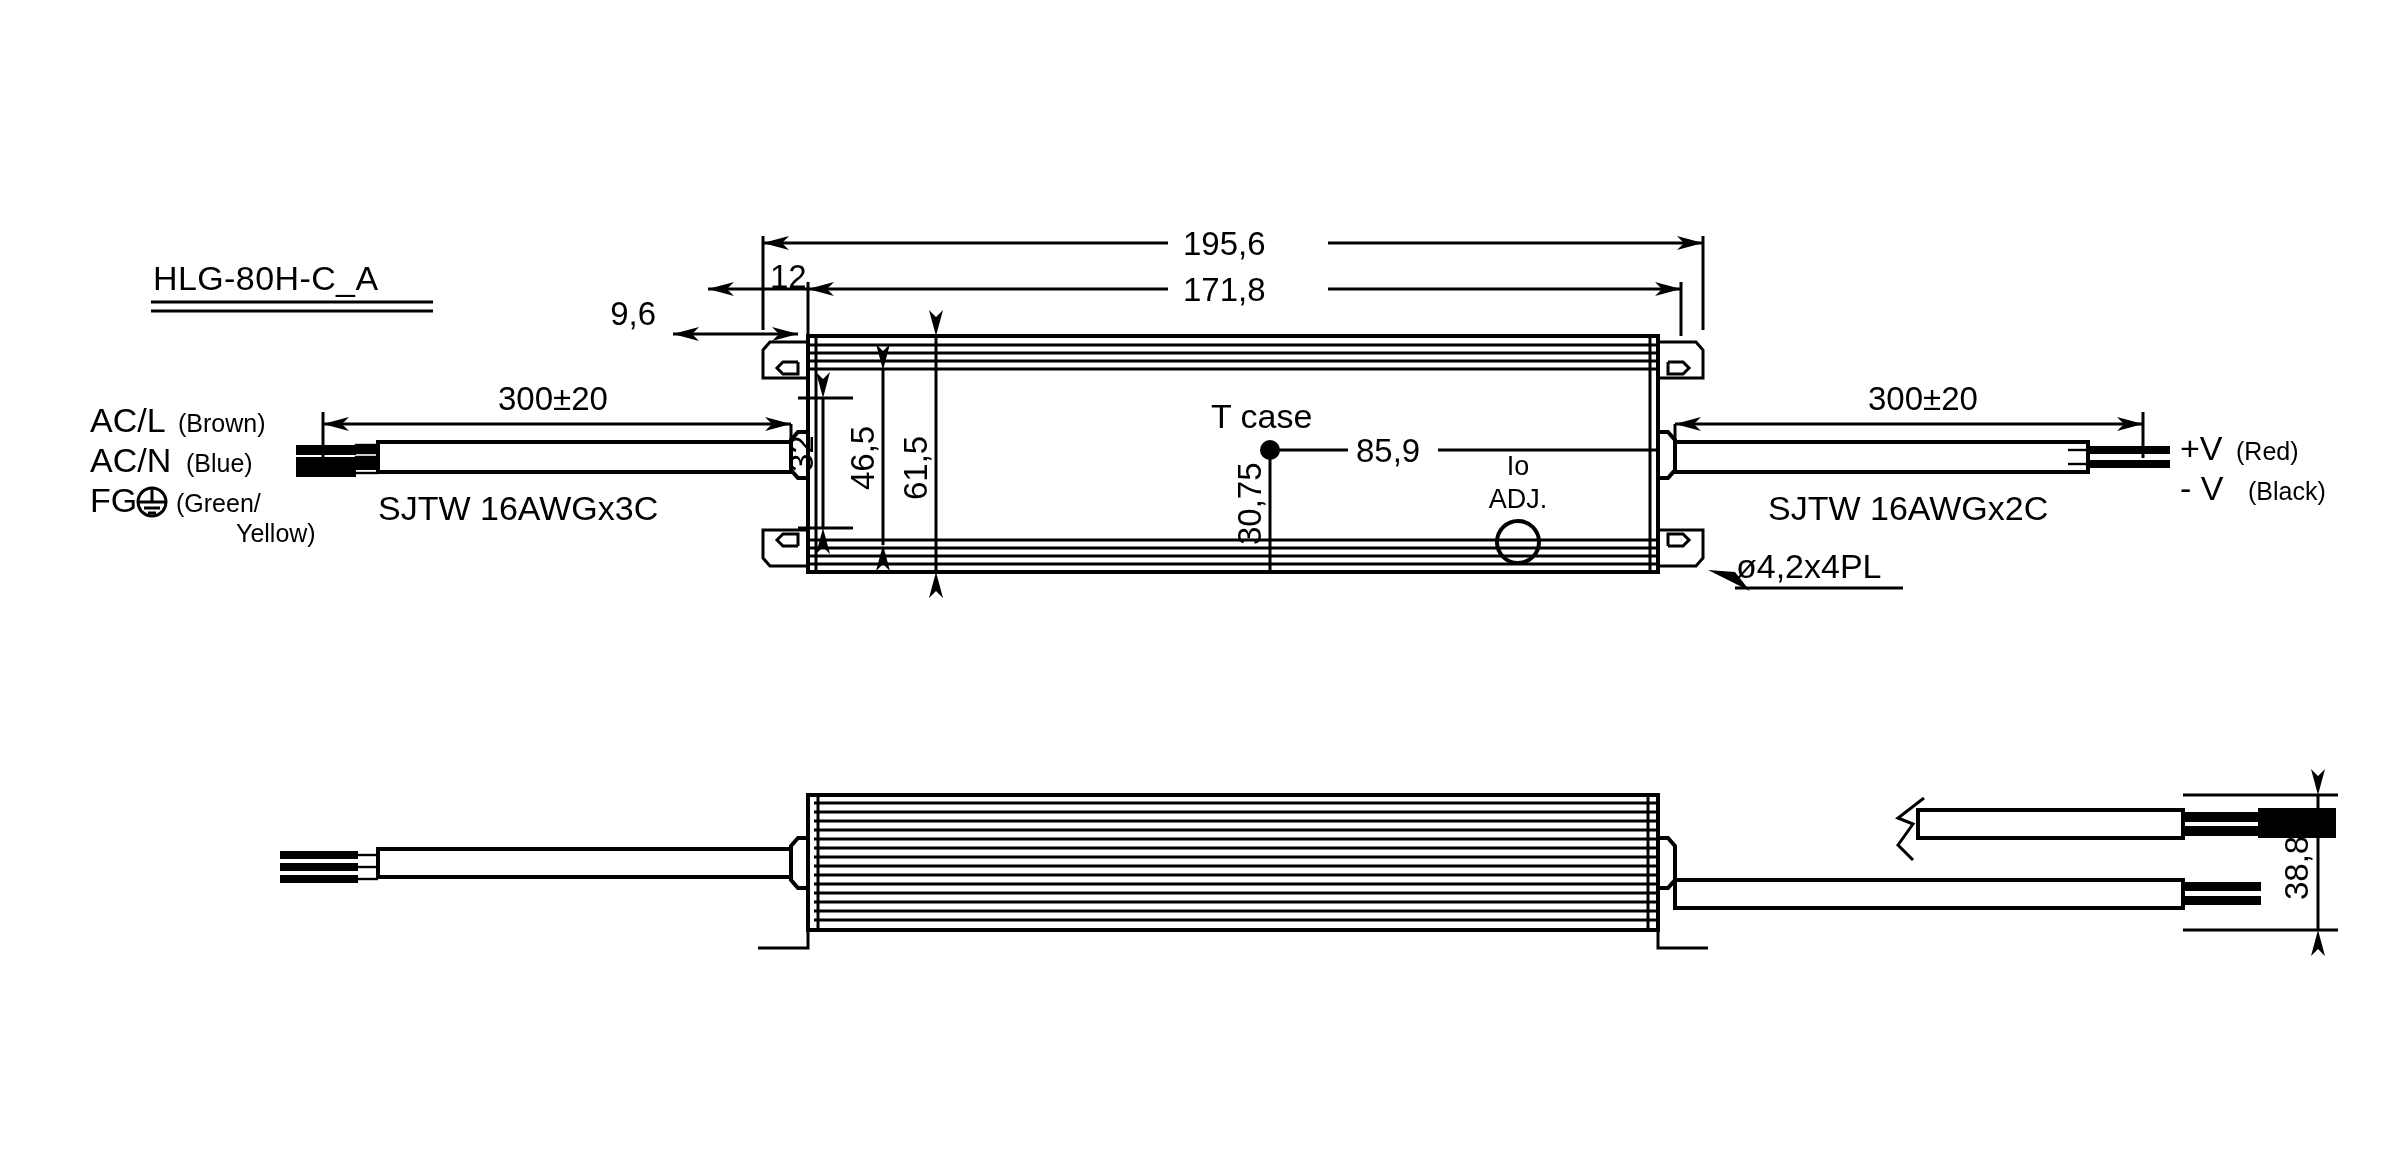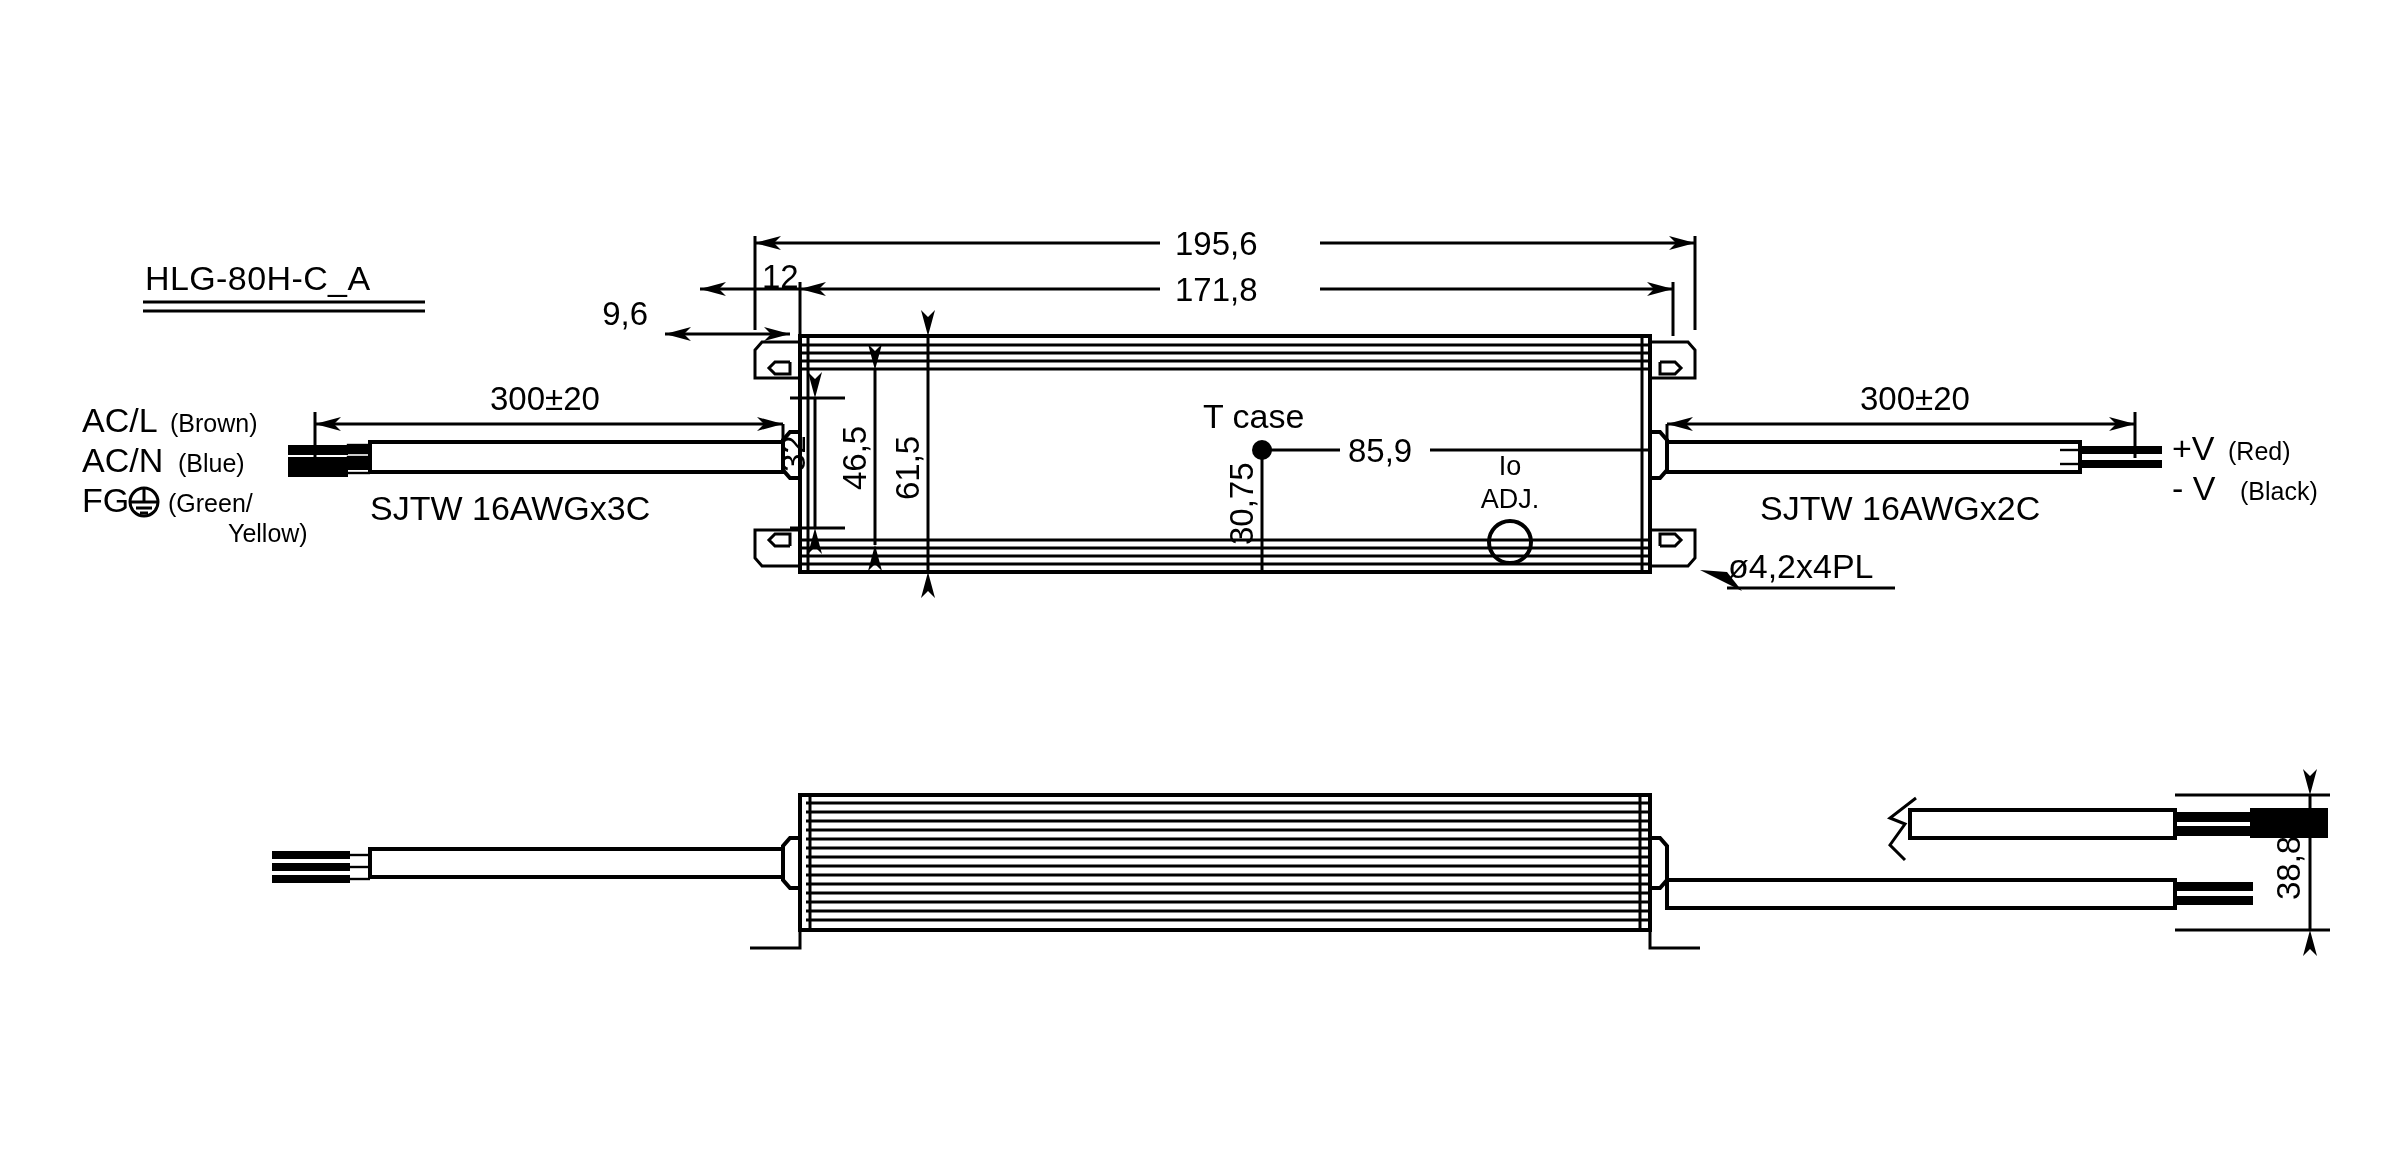--- a/index.html
+++ b/index.html
@@ -11,21 +11,21 @@
   body {
     width: 2400px;
     height: 1162px;
     font-family: "Liberation Sans", sans-serif;
     color: #000000;
     overflow: hidden;
     position: relative;
   }
   #drawing-root {
     position: absolute;
-    left: 0;
+    left: 8px;
     top: 0;
     width: 1908px;
     height: 1162px;
   }
   svg.drawing {
     display: block;
     width: 2400px;
     height: 1162px;
   }
   .ln  { stroke: #000; fill: none; stroke-width: 3; }

